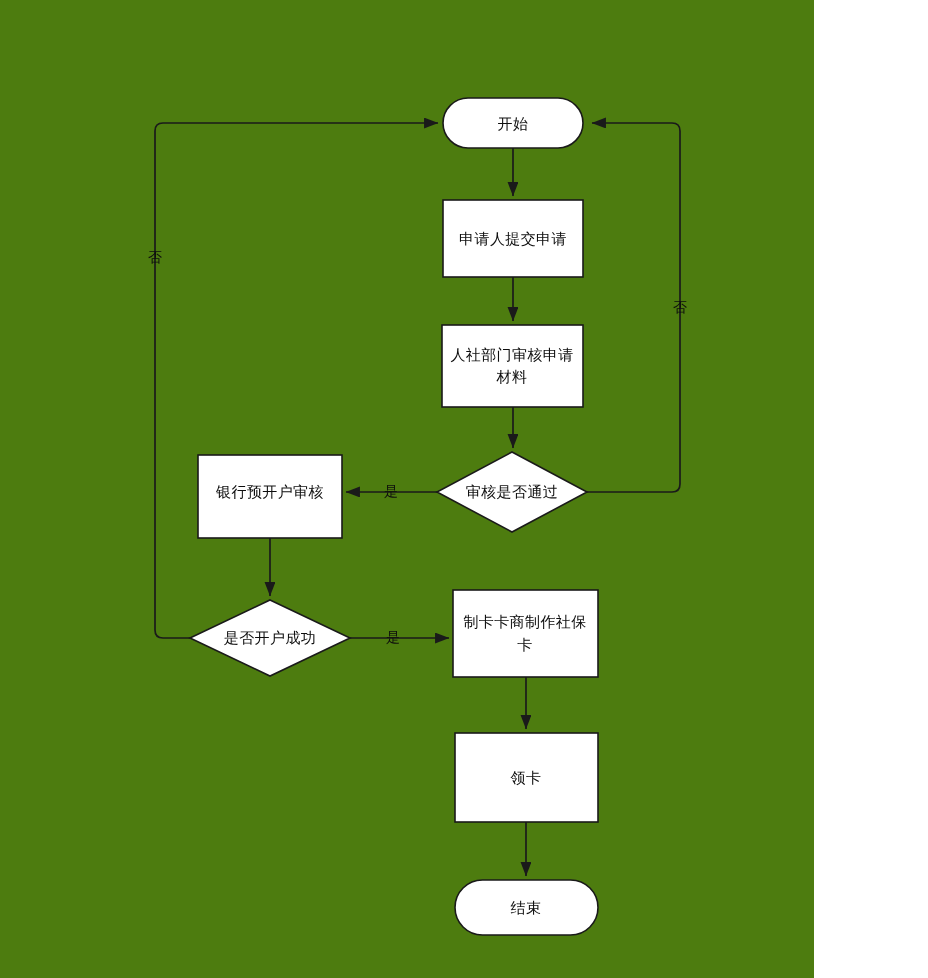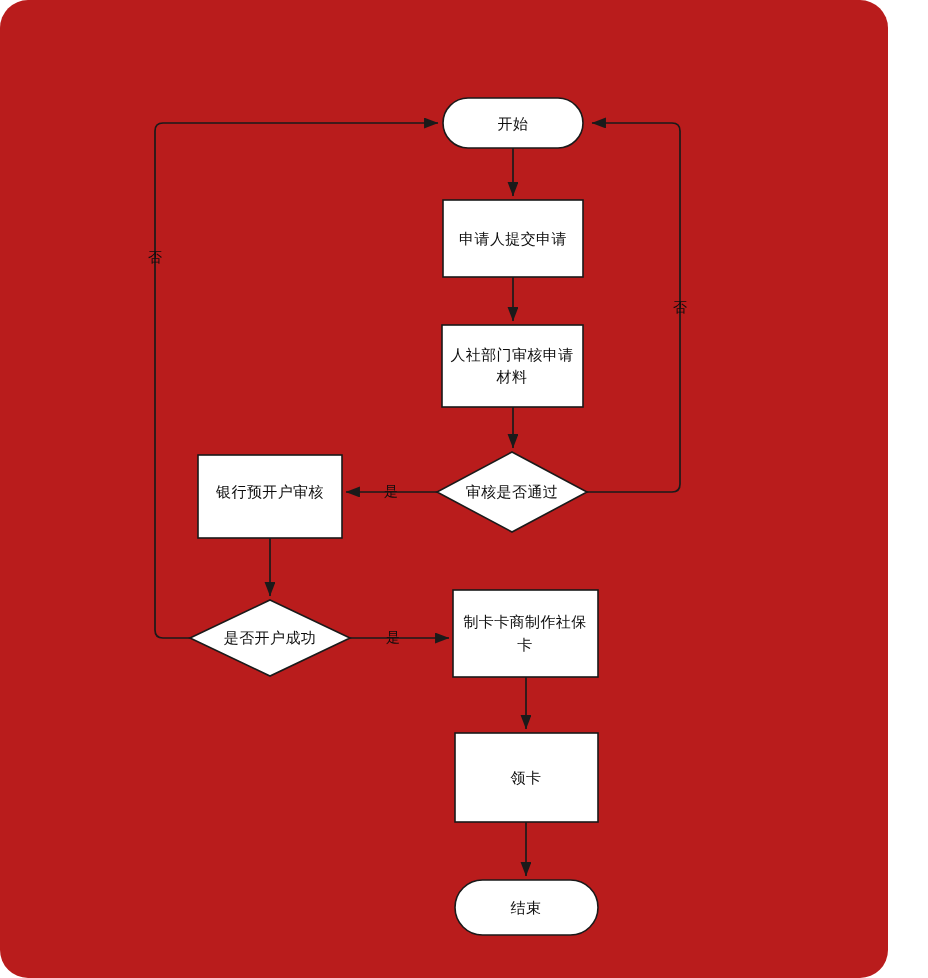--- a/index.html
+++ b/index.html
@@ -8,24 +8,23 @@
     background: #ffffff;
   }
   body {
     width: 928px;
     height: 978px;
     font-family: "DejaVu Sans", "Liberation Sans", sans-serif;
     overflow: hidden;
   }
   #flowchart-root {
     position: relative;
-    width: 888px;
+    width: 814px;
     height: 978px;
-    background: #b91c1c;
-    border-radius: 28px;
+    background: #4d7c0f;
   }
   svg.flow-canvas {
     display: block;
     width: 928px;
     height: 978px;
   }
   .node-shape {
     fill: #ffffff;
     stroke: #1a1a1a;
     stroke-width: 1.6;

